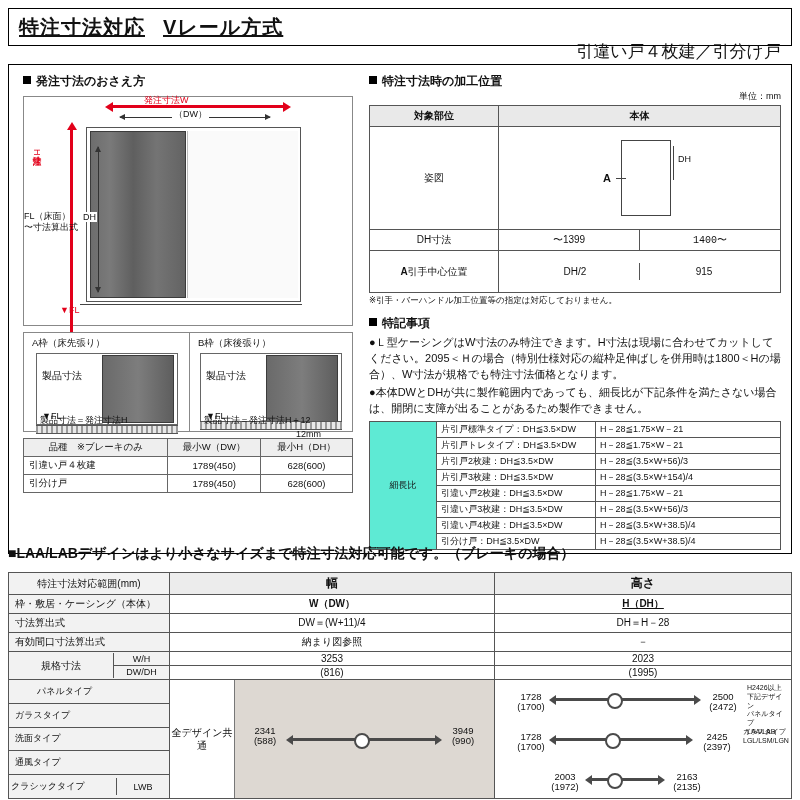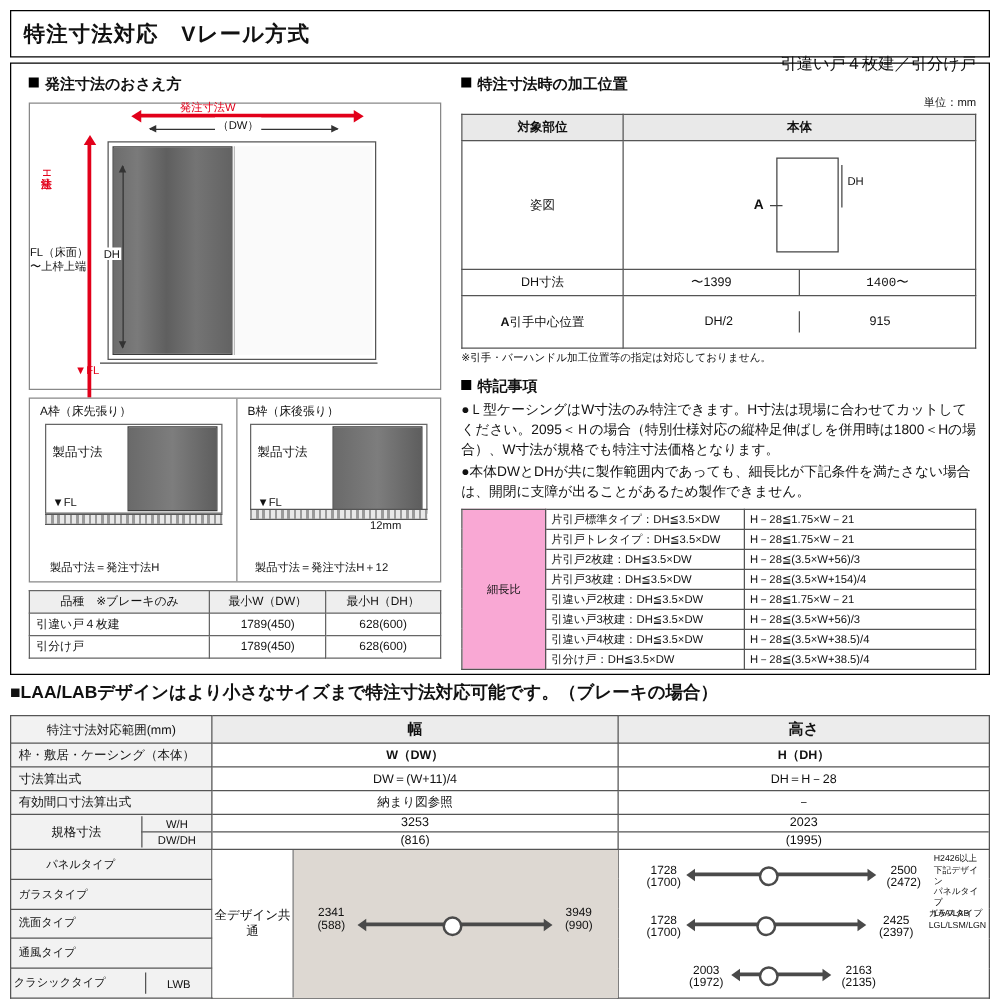--- a/index.html
+++ b/index.html
@@ -12,27 +12,27 @@
   }
   .page{position:relative;width:800px;height:800px;overflow:hidden;}
 
   
   .hdr{
     position:absolute;left:8px;top:8px;width:784px;height:38px;
     border:1px solid #000;box-sizing:border-box;
     display:flex;align-items:center;justify-content:space-between;
     padding:0 10px;
   }
-  .hdr-left{font-size:17px;font-weight:bold;letter-spacing:1px;}
+  .hdr-left{font-size:20px;font-weight:bold;letter-spacing:1px;text-decoration:underline;}
   .hdr-left .sp{display:inline-block;width:18px;}
-  .hdr-right{font-size:13px;margin-top:48px;}
+  .hdr-right{font-size:17px;margin-top:48px;}
 
   
   .body-frame{
-    position:absolute;left:8px;top:50px;width:784px;height:490px;
+    position:absolute;left:8px;top:64px;width:784px;height:490px;
     border:1px solid #000;box-sizing:border-box;
   }
 
   .sec-title{font-size:12px;font-weight:bold;}
   .sq{display:inline-block;width:8px;height:8px;background:#000;margin-right:5px;vertical-align:1px;}
 
   
   .leftcol{position:absolute;left:14px;top:8px;width:330px;}
   .diagbox{
     position:relative;margin-top:6px;width:330px;height:230px;
@@ -71,21 +71,21 @@
 
   .dhbar-v{position:absolute;left:74px;top:50px;width:1px;height:145px;background:#333;}
   .dhbar-v:before,.dhbar-v:after{content:"";position:absolute;left:-3px;width:0;height:0;border-left:3.5px solid transparent;border-right:3.5px solid transparent;}
   .dhbar-v:before{top:-1px;border-bottom:6px solid #333;}
   .dhbar-v:after{bottom:-1px;border-top:6px solid #333;}
 
   .floorline{position:absolute;left:56px;top:207px;width:222px;height:1px;background:#444;}
 
   
   .detbox{
-    position:relative;margin-top:6px;width:330px;height:148px;
+    position:relative;margin-top:6px;width:330px;height:100px;
     border:1px solid #888;box-sizing:border-box;background:#fff;
   }
   .detbox .mid{position:absolute;left:165px;top:0;width:1px;height:100%;background:#888;}
   .det-hdr{position:absolute;top:4px;font-size:9.5px;}
   .det-frame{position:absolute;border:1px solid #666;box-sizing:border-box;background:#fff;}
   .det-panel{position:absolute;background:linear-gradient(90deg,#6a6a6a,#7d7d7d,#5e5e5e);border:1px solid #3b3b3b;box-sizing:border-box;}
   .hatch{
     position:absolute;height:9px;
     background:repeating-linear-gradient(90deg,#9a9a9a 0 2px,#e8e8e8 2px 5px);
     border-top:1px solid #555;border-bottom:1px solid #555;box-sizing:border-box;
@@ -103,21 +103,21 @@
   .rtbl{border-collapse:collapse;width:412px;}
   .rtbl td,.rtbl th{border:1px solid #555;font-size:10px;padding:3px 4px;text-align:center;font-weight:normal;}
   .rtbl th{background:#e9e9e9;font-weight:bold;}
   .note-small{font-size:8.5px;margin-top:2px;}
 
   .bullets{font-size:11px;line-height:1.45;margin-top:3px;}
   .bullets p{margin:0 0 2px 0;}
 
   .ratio-tbl{border-collapse:collapse;width:412px;margin-top:4px;}
   .ratio-tbl td{border:1px solid #555;font-size:9px;padding:1px 4px;}
-  .ratio-tbl td.lbl-cell{width:58px;text-align:center;background:#f9a8d4;}
+  .ratio-tbl td.lbl-cell{width:58px;text-align:center;background:#5eead4;}
   .ratio-tbl td.c2{width:150px;}
   .ratio-tbl td.c3{text-align:left;}
 
   
   .banner{
     position:absolute;left:8px;top:545px;width:784px;font-size:14px;font-weight:bold;
   }
 
   
   .btbl{
@@ -160,21 +160,21 @@
       <div class="diagbox">
         <div class="redbar-h"></div>
         <div class="lbl red" style="left:120px;top:-3px;">発注寸法W</div>
 
         <div class="dwbar"></div>
         <div class="lbl" style="left:148px;top:11px;background:#fff;padding:0 2px;">（DW）</div>
 
         <div class="redbar-v"></div>
         <div class="lbl red" style="left:6px;top:52px;writing-mode:vertical-rl;">発注寸法H</div>
         <div class="lbl" style="left:0px;top:113px;">FL（床面）</div>
-        <div class="lbl" style="left:0px;top:124px;">〜上枠上端</div>
+        <div class="lbl" style="left:0px;top:124px;">〜寸法算出式</div>
 
         <div class="door-outer"></div>
         <div class="door-panel"></div>
         <div class="door-right"></div>
 
         <div class="dhbar-v"></div>
         <div class="lbl" style="left:58px;top:115px;background:#fff;padding:0 1px;">DH</div>
 
         <div class="floorline"></div>
         <div class="lbl red" style="left:36px;top:208px;">▼FL</div>
@@ -330,21 +330,21 @@
   <table class="btbl">
     <tbody>
         <tr>
       <td class="hdcell" style="width:152px;font-size:10px;text-align:center;">特注寸法対応範囲(mm)</td>
       <th style="width:316px;">幅</th>
       <th>高さ</th>
     </tr>
     <tr>
       <td class="left hdcell">枠・敷居・ケーシング（本体）</td>
       <td style="font-weight:bold;">W（DW）</td>
-      <td style="font-weight:bold;">H（DH）</td>
+      <td style="font-weight:bold;text-decoration:underline;">H（DH）</td>
     </tr>
     <tr>
       <td class="left hdcell">寸法算出式</td>
       <td>DW＝(W+11)/4</td>
       <td>DH＝H－28</td>
     </tr>
     <tr>
       <td class="left hdcell">有効間口寸法算出式</td>
       <td>納まり図参照</td>
       <td>－</td>

